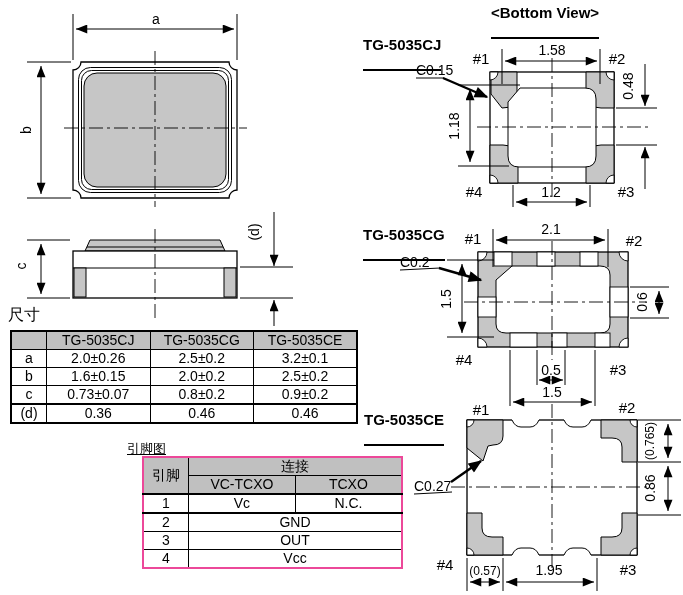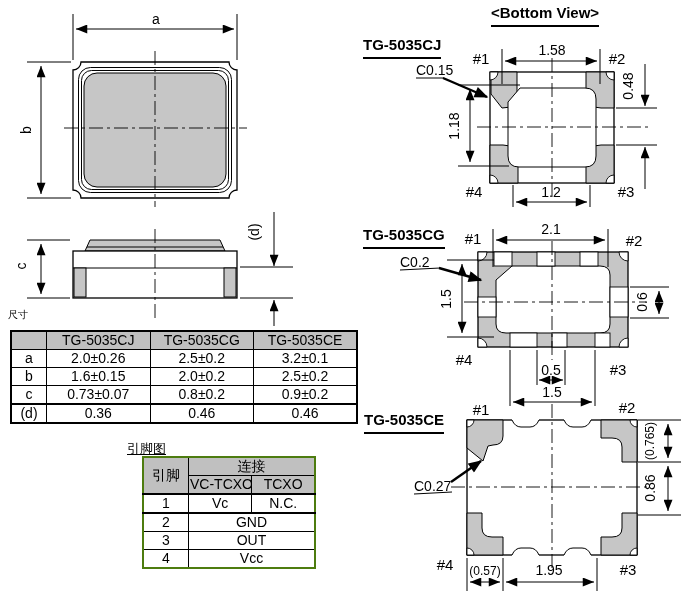--- a/index.html
+++ b/index.html
@@ -1,29 +1,29 @@
 <!DOCTYPE html>
 <html><head>
 <meta charset="utf-8">
 <style>
   html,body{margin:0;padding:0;background:#fff;}
   #canvas{position:relative;width:683px;height:595px;background:#fff;overflow:hidden;
           font-family:"Liberation Sans","DejaVu Sans",sans-serif;color:#000;}
   #art{position:absolute;left:0;top:0;z-index:0;}
   .abs{position:absolute;z-index:1;}
-  .viewlabel{font-size:15px;font-weight:bold;border-bottom:2px solid #000;padding-bottom:4px;line-height:16px;}
-  .smalltitle{font-size:10px;line-height:15px;}
+  .viewlabel{font-size:15px;font-weight:bold;border-bottom:2px solid #000;padding-bottom:16px;line-height:16px;}
+  .smalltitle{font-size:16px;line-height:15px;}
   table{border-collapse:collapse;table-layout:fixed;background:#fff;}
   td{border:1px solid #000;text-align:center;font-size:14px;height:17px;padding:0 1px;line-height:17px;
      overflow:hidden;white-space:nowrap;}
   .hdr{background:#c0c0c0;}
   #dim-table{width:348px;border:2px solid #000;}
   #dim-table td.rowlab{width:32px;}
   #dim-table tr.thickline td{border-top:2px solid #000;}
-  #pin-table{width:174px;border:2px solid #4d7c0f;}
+  #pin-table{width:261px;border:2px solid #ec4899;}
   #pin-table td.pincol{width:42px;}
   #pin-table tr.thick td{border-top:2px solid #000;}
   svg text{font-family:"Liberation Sans","DejaVu Sans",sans-serif;fill:#000;}
   .dimtxt{font-size:14px;}
   .pintxt{font-size:15px;}
   .dimtxt-s{font-size:12px;}
   .ln{stroke:#000;stroke-width:1;fill:none;}
   .outline{stroke:#000;stroke-width:1.3;}
   .cl{stroke:#000;stroke-width:0.9;fill:none;stroke-dasharray:14 4 3 4;}
   .leader{stroke:#000;stroke-width:2.4;fill:none;}

